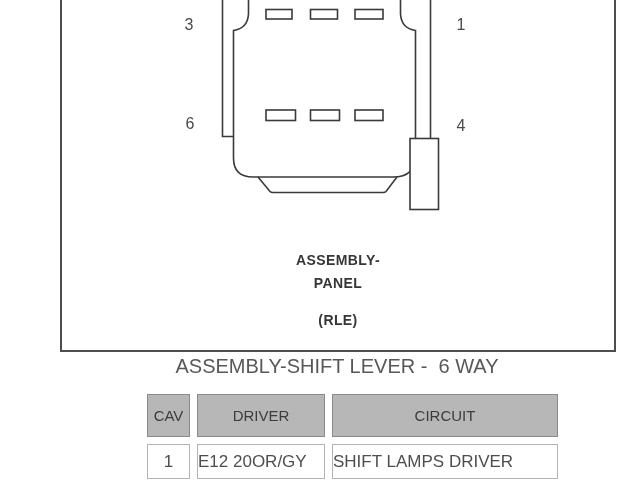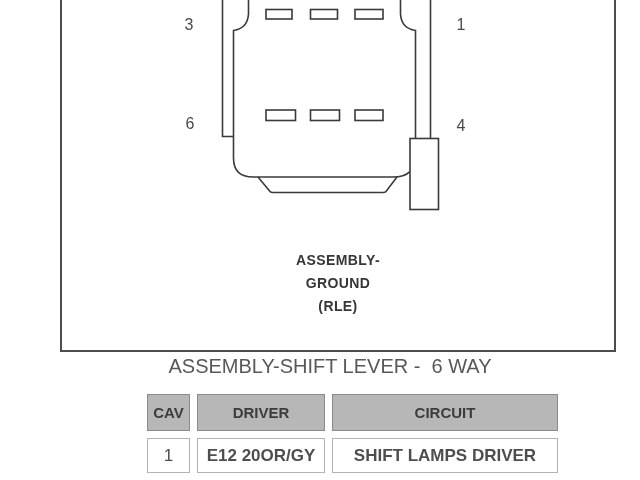--- a/index.html
+++ b/index.html
@@ -19,42 +19,42 @@
   .connector-svg text {
     font-family:"Liberation Sans", sans-serif; font-size:16px; fill:#4a4a4a;
     text-anchor:middle; stroke:none;
   }
   .caption {
     position:absolute; left:60px; top:249px; width:556px;
     text-align:center; font-size:14px; font-weight:bold; color:#363636;
     letter-spacing:0.4px;
   }
   .caption .cap-line { line-height:22.8px; }
-  .caption .cap-line.last { margin-top:0; }
+  .caption .cap-line.last { margin-top:14px; }
   .heading {
-    position:absolute; left:50px; top:355px; width:560px;
+    position:absolute; left:57px; top:355px; width:560px;
     text-align:center; font-size:20px; color:#585858; white-space:pre;
   }
   table.pinout {
     position:absolute; left:140px; top:387px;
     border-collapse:separate; border-spacing:7px;
   }
   table.pinout th {
     background:#b7b7b7; border:1px solid #8a8a8a; box-sizing:border-box;
-    height:37px; font-size:15px; font-weight:bold; color:#3c3c3c;
+    height:43px; font-size:15px; font-weight:normal; color:#3c3c3c;
     text-align:center; padding:0;
   }
   table.pinout td {
     background:#ffffff; border:1px solid #b3b3b3; box-sizing:border-box;
     height:35px; font-size:17px; color:#4e4e4e; vertical-align:middle; padding:0;
   }
   th.col-cav, td.cell-cav { width:43px; text-align:center; }
   th.col-circuit, td.cell-circuit { width:128px; }
   th.col-function, td.cell-function { width:226px; }
-  td.cell-circuit, td.cell-function { text-align:center; padding-left:9px;font-weight:bold; }
+  td.cell-circuit, td.cell-function { text-align:left; padding-left:9px; }
 </style>
 </head>
 <body>
 
 <div class="stage">
 
   <div class="figure-box"></div>
 
   <svg class="connector-svg" viewBox="180 0 290 215">
 
@@ -79,21 +79,21 @@
     <rect class="filled" x="355" y="110" width="28" height="10.5"></rect>
 
     <text x="189" y="29.5">3</text>
     <text x="461" y="30">1</text>
     <text x="190" y="128.5">6</text>
     <text x="461" y="131">4</text>
   </svg>
 
   <div class="caption">
     <div class="cap-line">ASSEMBLY-</div>
-    <div class="cap-line">GROUND</div>
+    <div class="cap-line">PANEL</div>
     <div class="cap-line last">(RLE)</div>
   </div>
 
   <div class="heading">ASSEMBLY-SHIFT LEVER -  6 WAY</div>
 
   <table class="pinout">
     <thead>
       <tr>
         <th class="col-cav">CAV</th>
         <th class="col-circuit">DRIVER</th>

